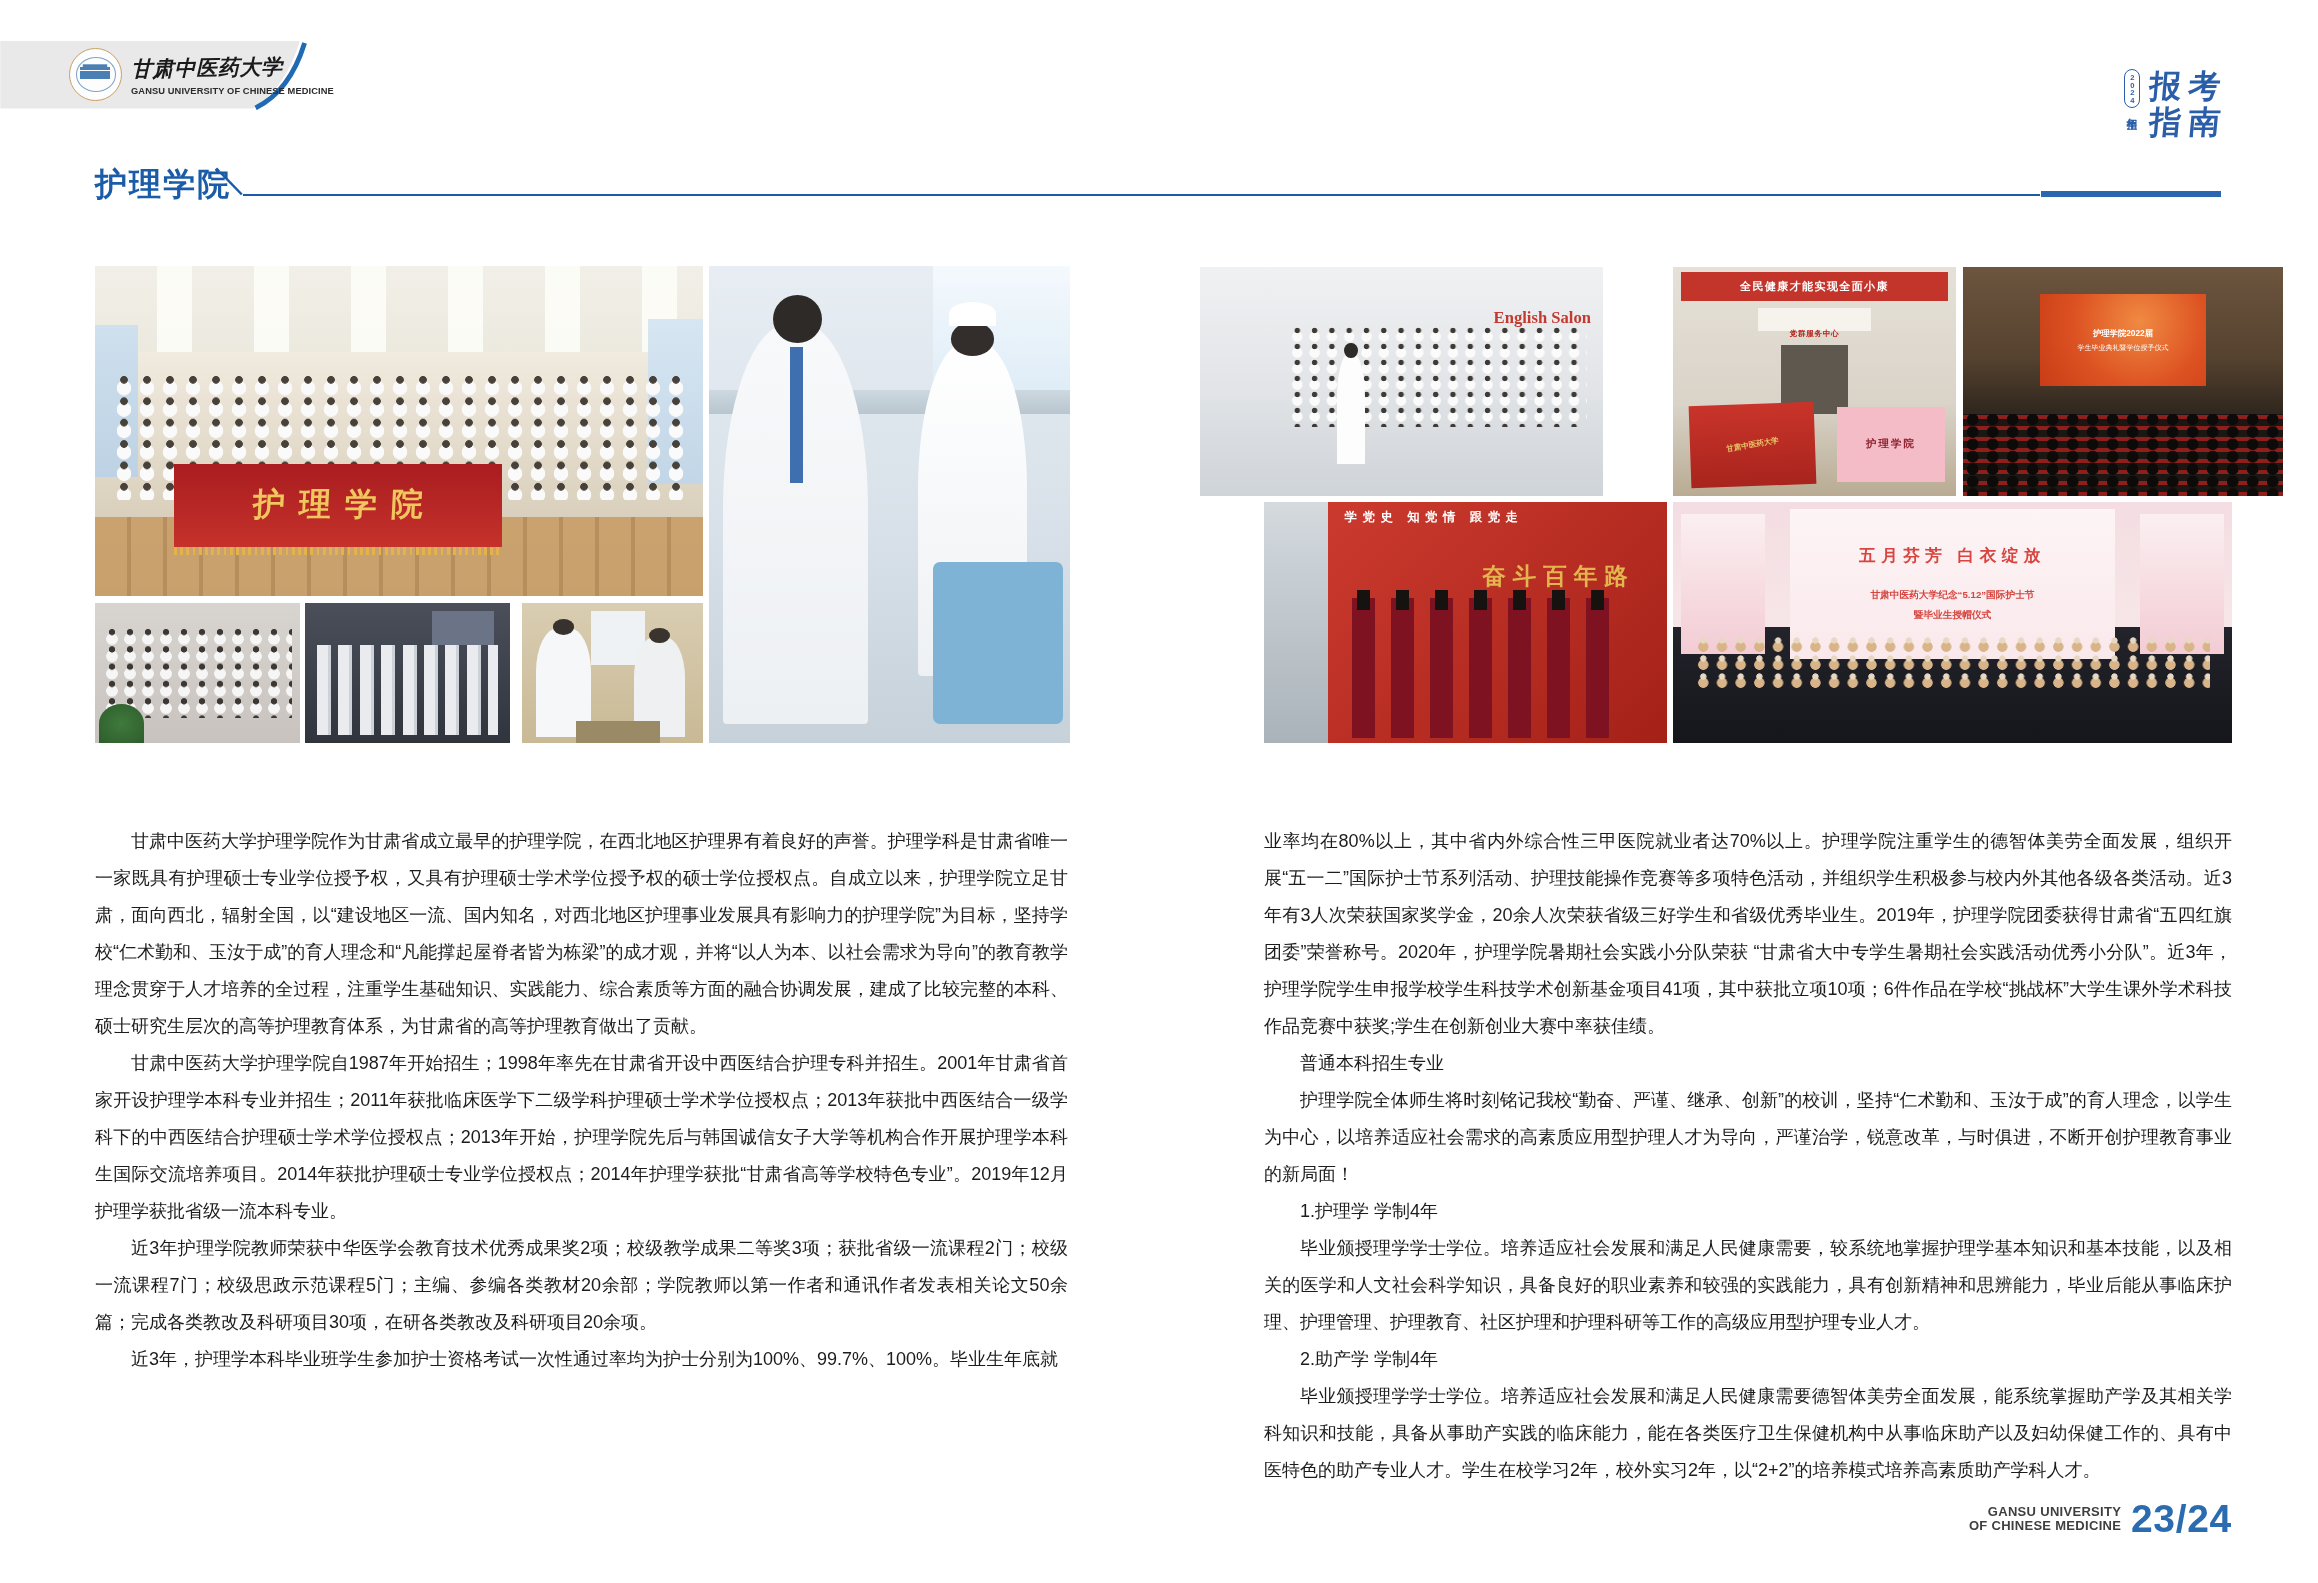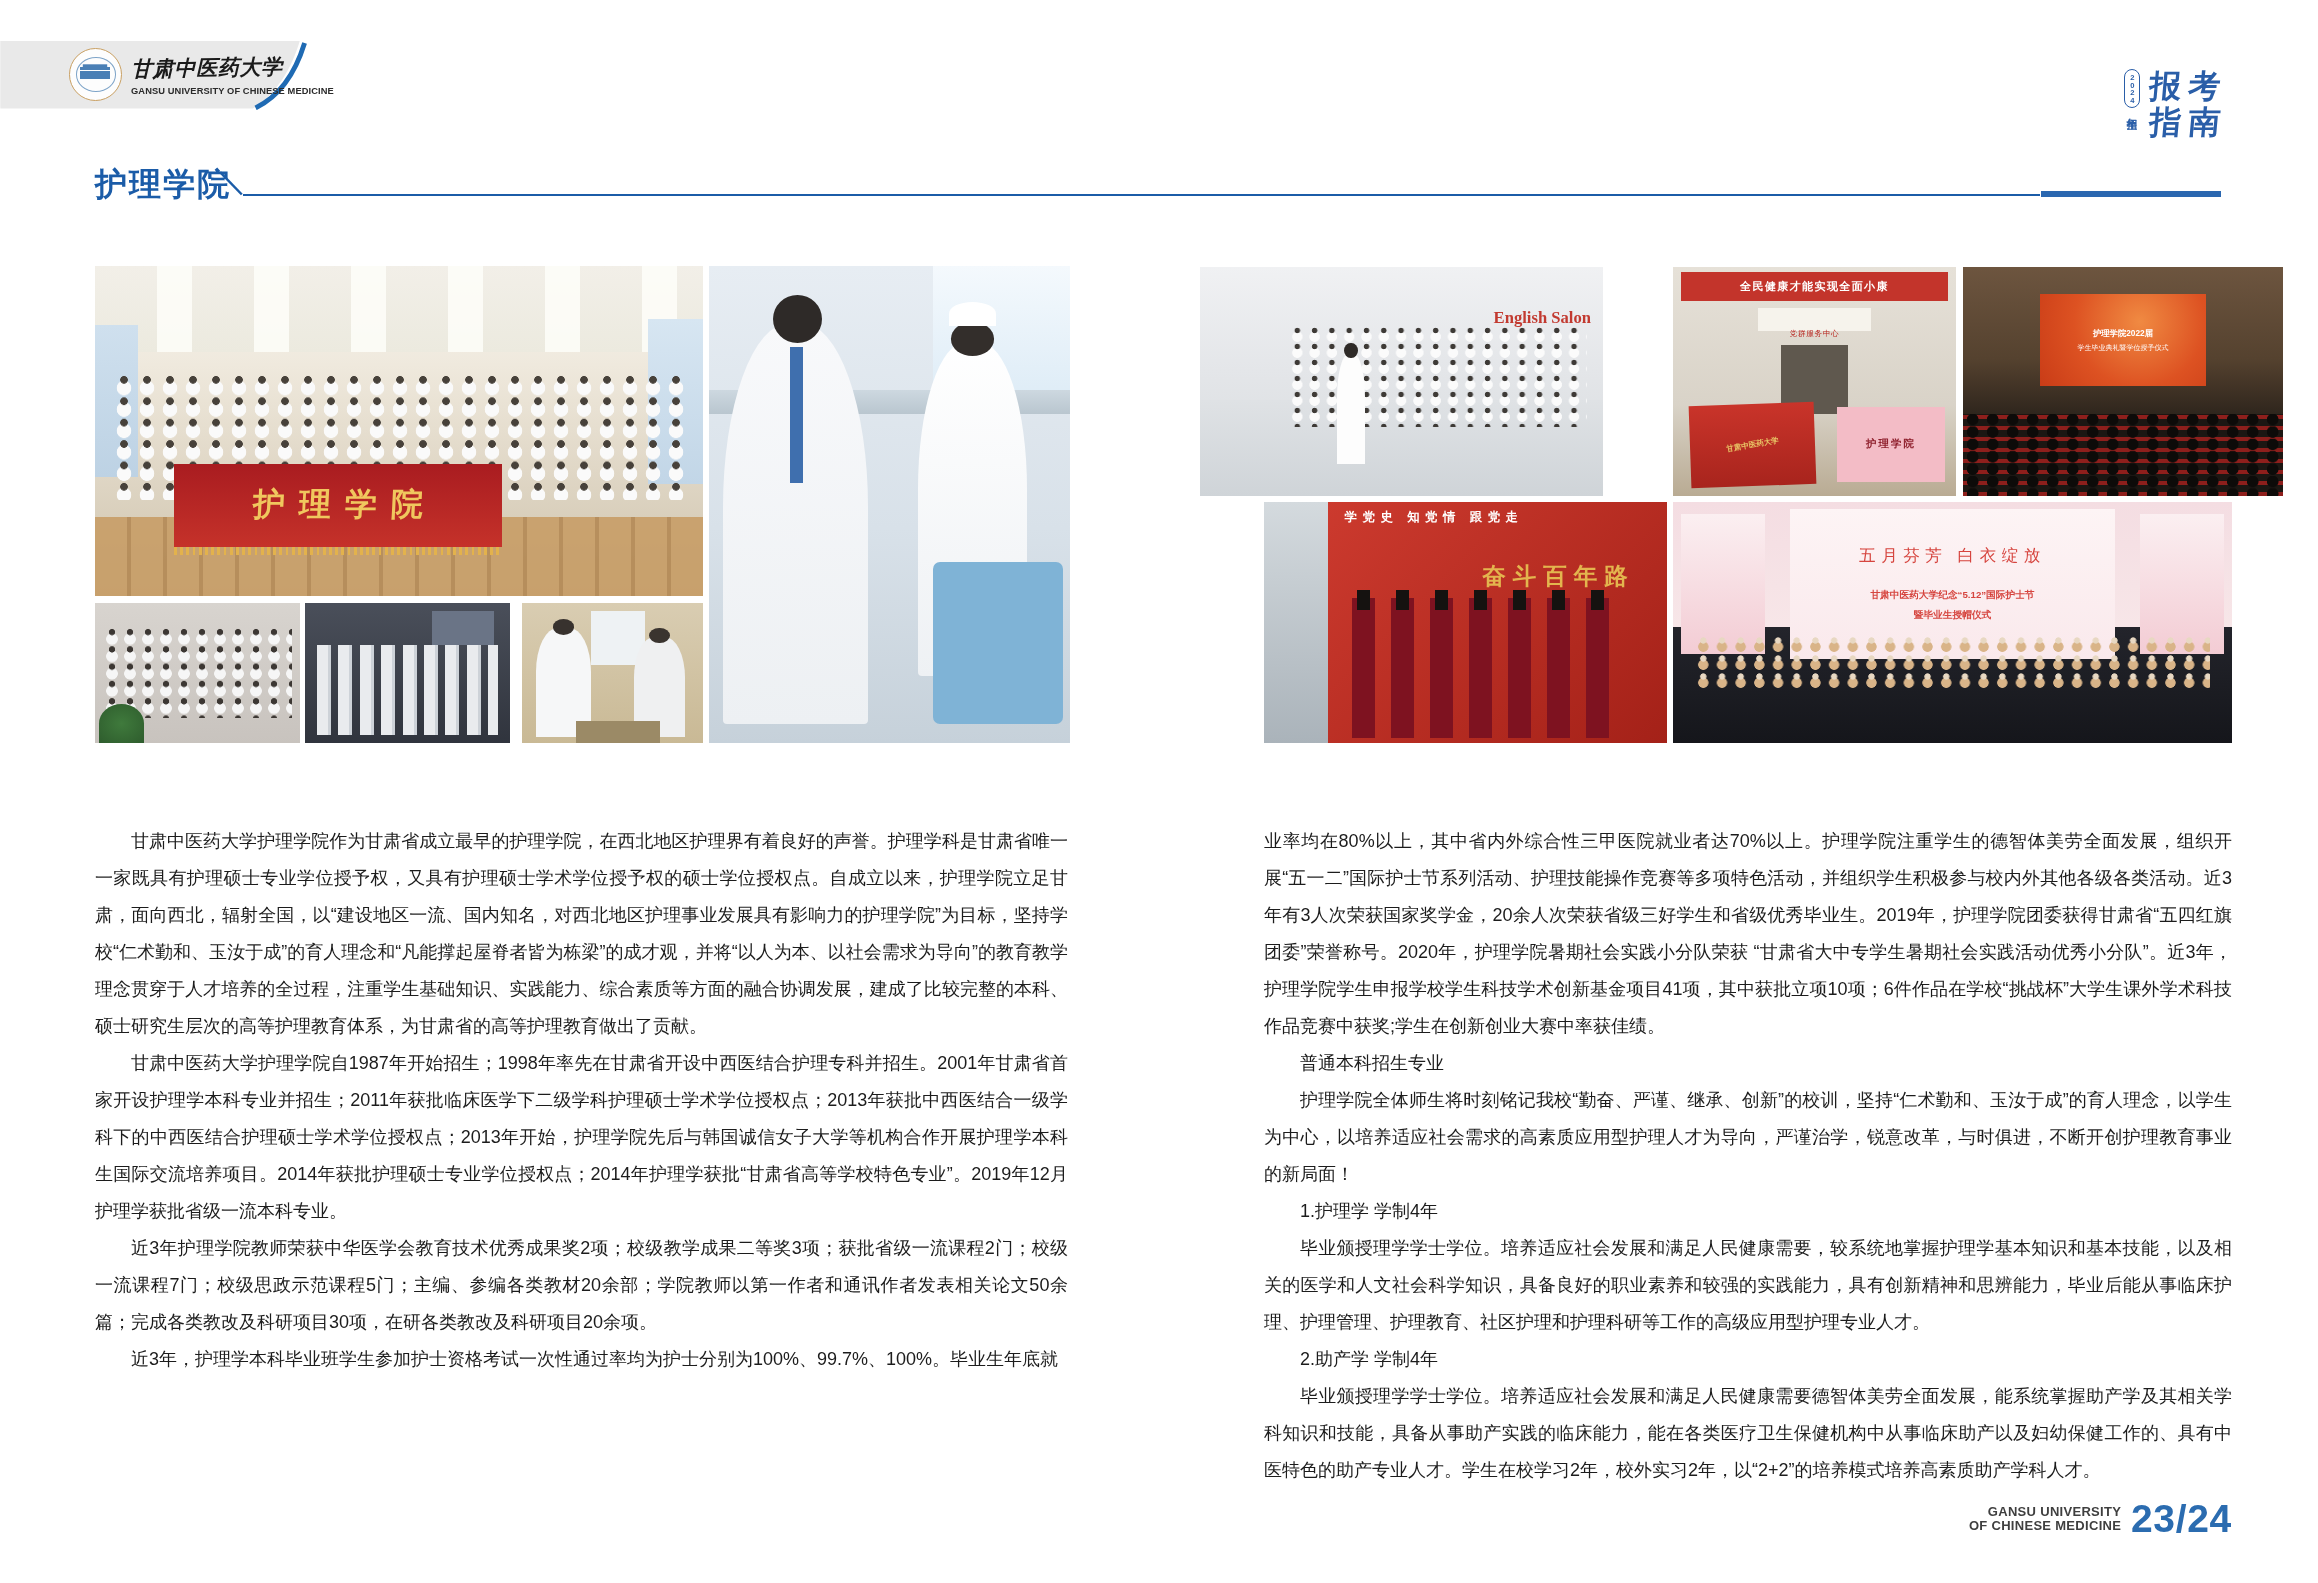--- a/index.html
+++ b/index.html
@@ -125,21 +125,21 @@
         font-weight:bold;}
 
   .ph-party{left:1673px;top:267px;width:283px;height:229px;
         background:linear-gradient(180deg,#e6e1d8 0%,#d9d3c8 60%,#b9ab93 100%);}
   .pa-topbanner{left:3%;right:3%;top:2%;height:13%;background:#c3342b;display:flex;
         align-items:center;justify-content:center;}
   .pa-topbanner span{position:static;color:#fff;font-size:11px;font-weight:bold;letter-spacing:1.4px;}
   .pa-door{left:38%;top:34%;width:24%;height:30%;background:#5f584e;}
   .pa-sign{left:30%;top:18%;width:40%;height:10%;background:#f6f3ec;display:flex;align-items:center;
         justify-content:center;}
-  .pa-sign span{position:static;color:#b8231d;font-size:7.6px;font-weight:normal;letter-spacing:0.7px;margin-top:28px;}
+  .pa-sign span{position:static;color:#b8231d;font-size:7.6px;font-weight:bold;letter-spacing:0.7px;margin-top:28px;}
   .pa-flag-red{left:6%;bottom:4%;width:44%;height:36%;background:linear-gradient(#c9342a,#a8241d);
         transform:rotate(-2deg);display:flex;align-items:center;justify-content:center;}
   .pa-flag-red span{position:static;color:#e8c465;font-size:7.6px;font-weight:bold;transform:rotate(-8deg);}
   .pa-flag-pink{right:4%;bottom:6%;width:38%;height:33%;background:#f3bcc6;display:flex;
         align-items:center;justify-content:center;}
   .pa-flag-pink span{position:static;color:#8e1f2c;font-size:10.4px;font-weight:bold;letter-spacing:2.1px;}
 
   .ph-hall{left:1963px;top:267px;width:320px;height:229px;
         background:linear-gradient(180deg,#6d553f 0%,#55422f 40%,#29211a 68%,#17120e 100%);}
   .ha-screen{left:24%;top:12%;width:52%;height:40%;
@@ -165,21 +165,21 @@
   .rg-grads::before{content:"";position:absolute;left:0;top:-6%;width:100%;height:14%;
         background:repeating-linear-gradient(90deg,transparent 0 12.4px,#151210 12.4px 25px,transparent 25px 39px);}
 
   .ph-stage{left:1673px;top:502px;width:559px;height:241px;
         background:linear-gradient(180deg,#f4dde2 0%,#f7e6e8 52%,#23242b 52%,#15161b 100%);}
   .st-left{left:1.5%;top:5%;width:15%;height:58%;background:linear-gradient(#fbeff1,#f3ccd4);}
   .st-right{right:1.5%;top:5%;width:15%;height:58%;background:linear-gradient(#fbeff1,#f3ccd4);}
   .st-screen{left:21%;top:3%;width:58%;height:62%;background:linear-gradient(#fdf4f5,#fae9ec);
         display:flex;flex-direction:column;align-items:center;justify-content:center;gap:7px;}
   .st-screen span{position:static;color:#d6453f;text-align:center;}
-  .st-title{font-size:16.6px;font-weight:400;letter-spacing:5.5px;}
+  .st-title{font-size:16.6px;font-weight:700;letter-spacing:5.5px;}
   .st-line2{font-size:9.7px;font-weight:bold;margin-top:15px;}
   .st-line3{font-size:9.7px;font-weight:bold;}
   .st-performers{left:4%;right:4%;top:56%;height:22%;
         background-image:radial-gradient(circle at 8.3px 3.5px,#e8d8c2 2.8px,transparent 3.5px),
                          radial-gradient(circle at 8.3px 9.7px,#d9b488 4.8px,transparent 5.5px);
         background-size:18.7px 18px;}
 
   
   .col{position:absolute;font-size:18px;line-height:37px;text-align:justify;color:#1c1c1c;}
   .col p{margin:0;}

